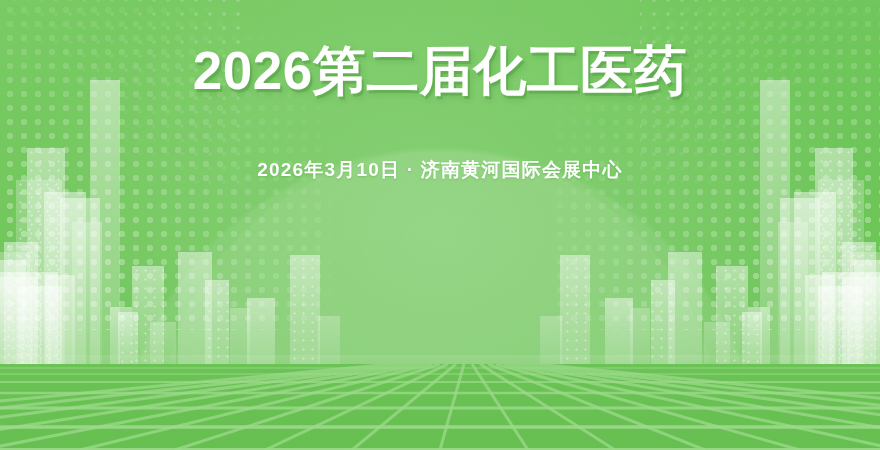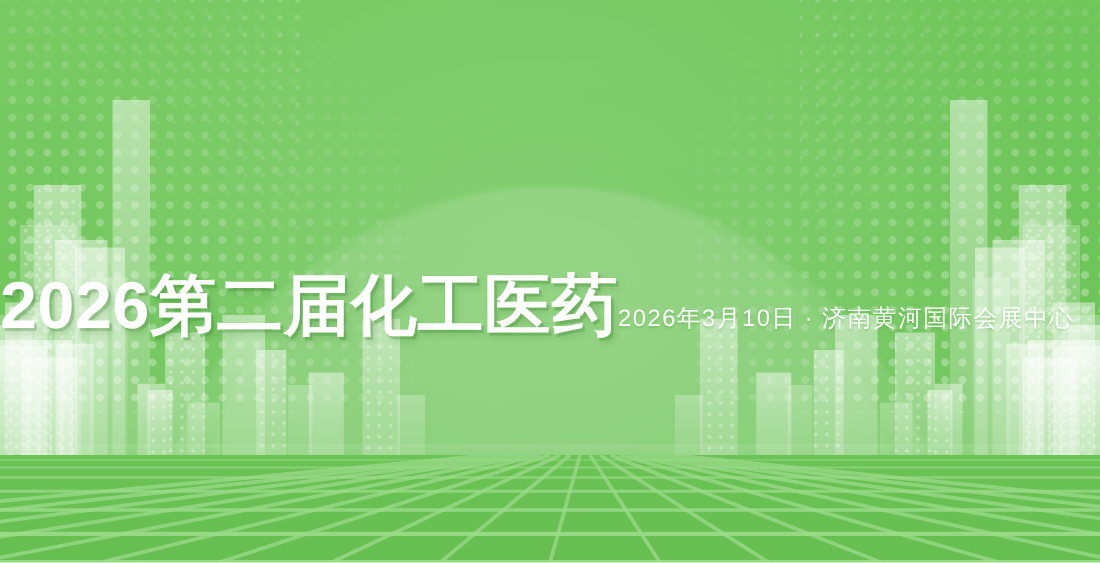--- a/index.html
+++ b/index.html
@@ -142,47 +142,48 @@
   }
 
   
   .content {
     position: absolute;
     left: 0;
     top: 0;
     width: 880px;
     height: 450px;
     display: flex;
-    flex-direction: row;
+    flex-direction: column;
     align-items: center;
     justify-content: flex-start;
     padding-top: 38px;
     box-sizing: border-box;
   }
   .title-line {
     color: #ffffff;
     font-size: 53px;
     line-height: 65px;
     font-weight: bold;
     letter-spacing: 0.5px;
     white-space: nowrap;
     text-shadow: 2px 3px 0 rgba(60,140,45,0.30),
                  3px 4px 6px rgba(50,120,38,0.22);
   }
   .title-line.l2 {
     letter-spacing: 1.5px;
   }
   .subtitle {
-    margin-top: 24px;
+    margin-top: 54px;
     color: #ffffff;
     font-size: 19px;
     line-height: 26px;
     letter-spacing: 1.2px;
     white-space: nowrap;
     text-shadow: 0 1px 2px rgba(60,140,45,0.28);
+    font-weight: bold;
   }
 </style>
 </head>
 <body>
 
 <div class="banner">
 
   <div class="glow"></div>
   <div class="arc"></div>
   <div class="arc2"></div>

